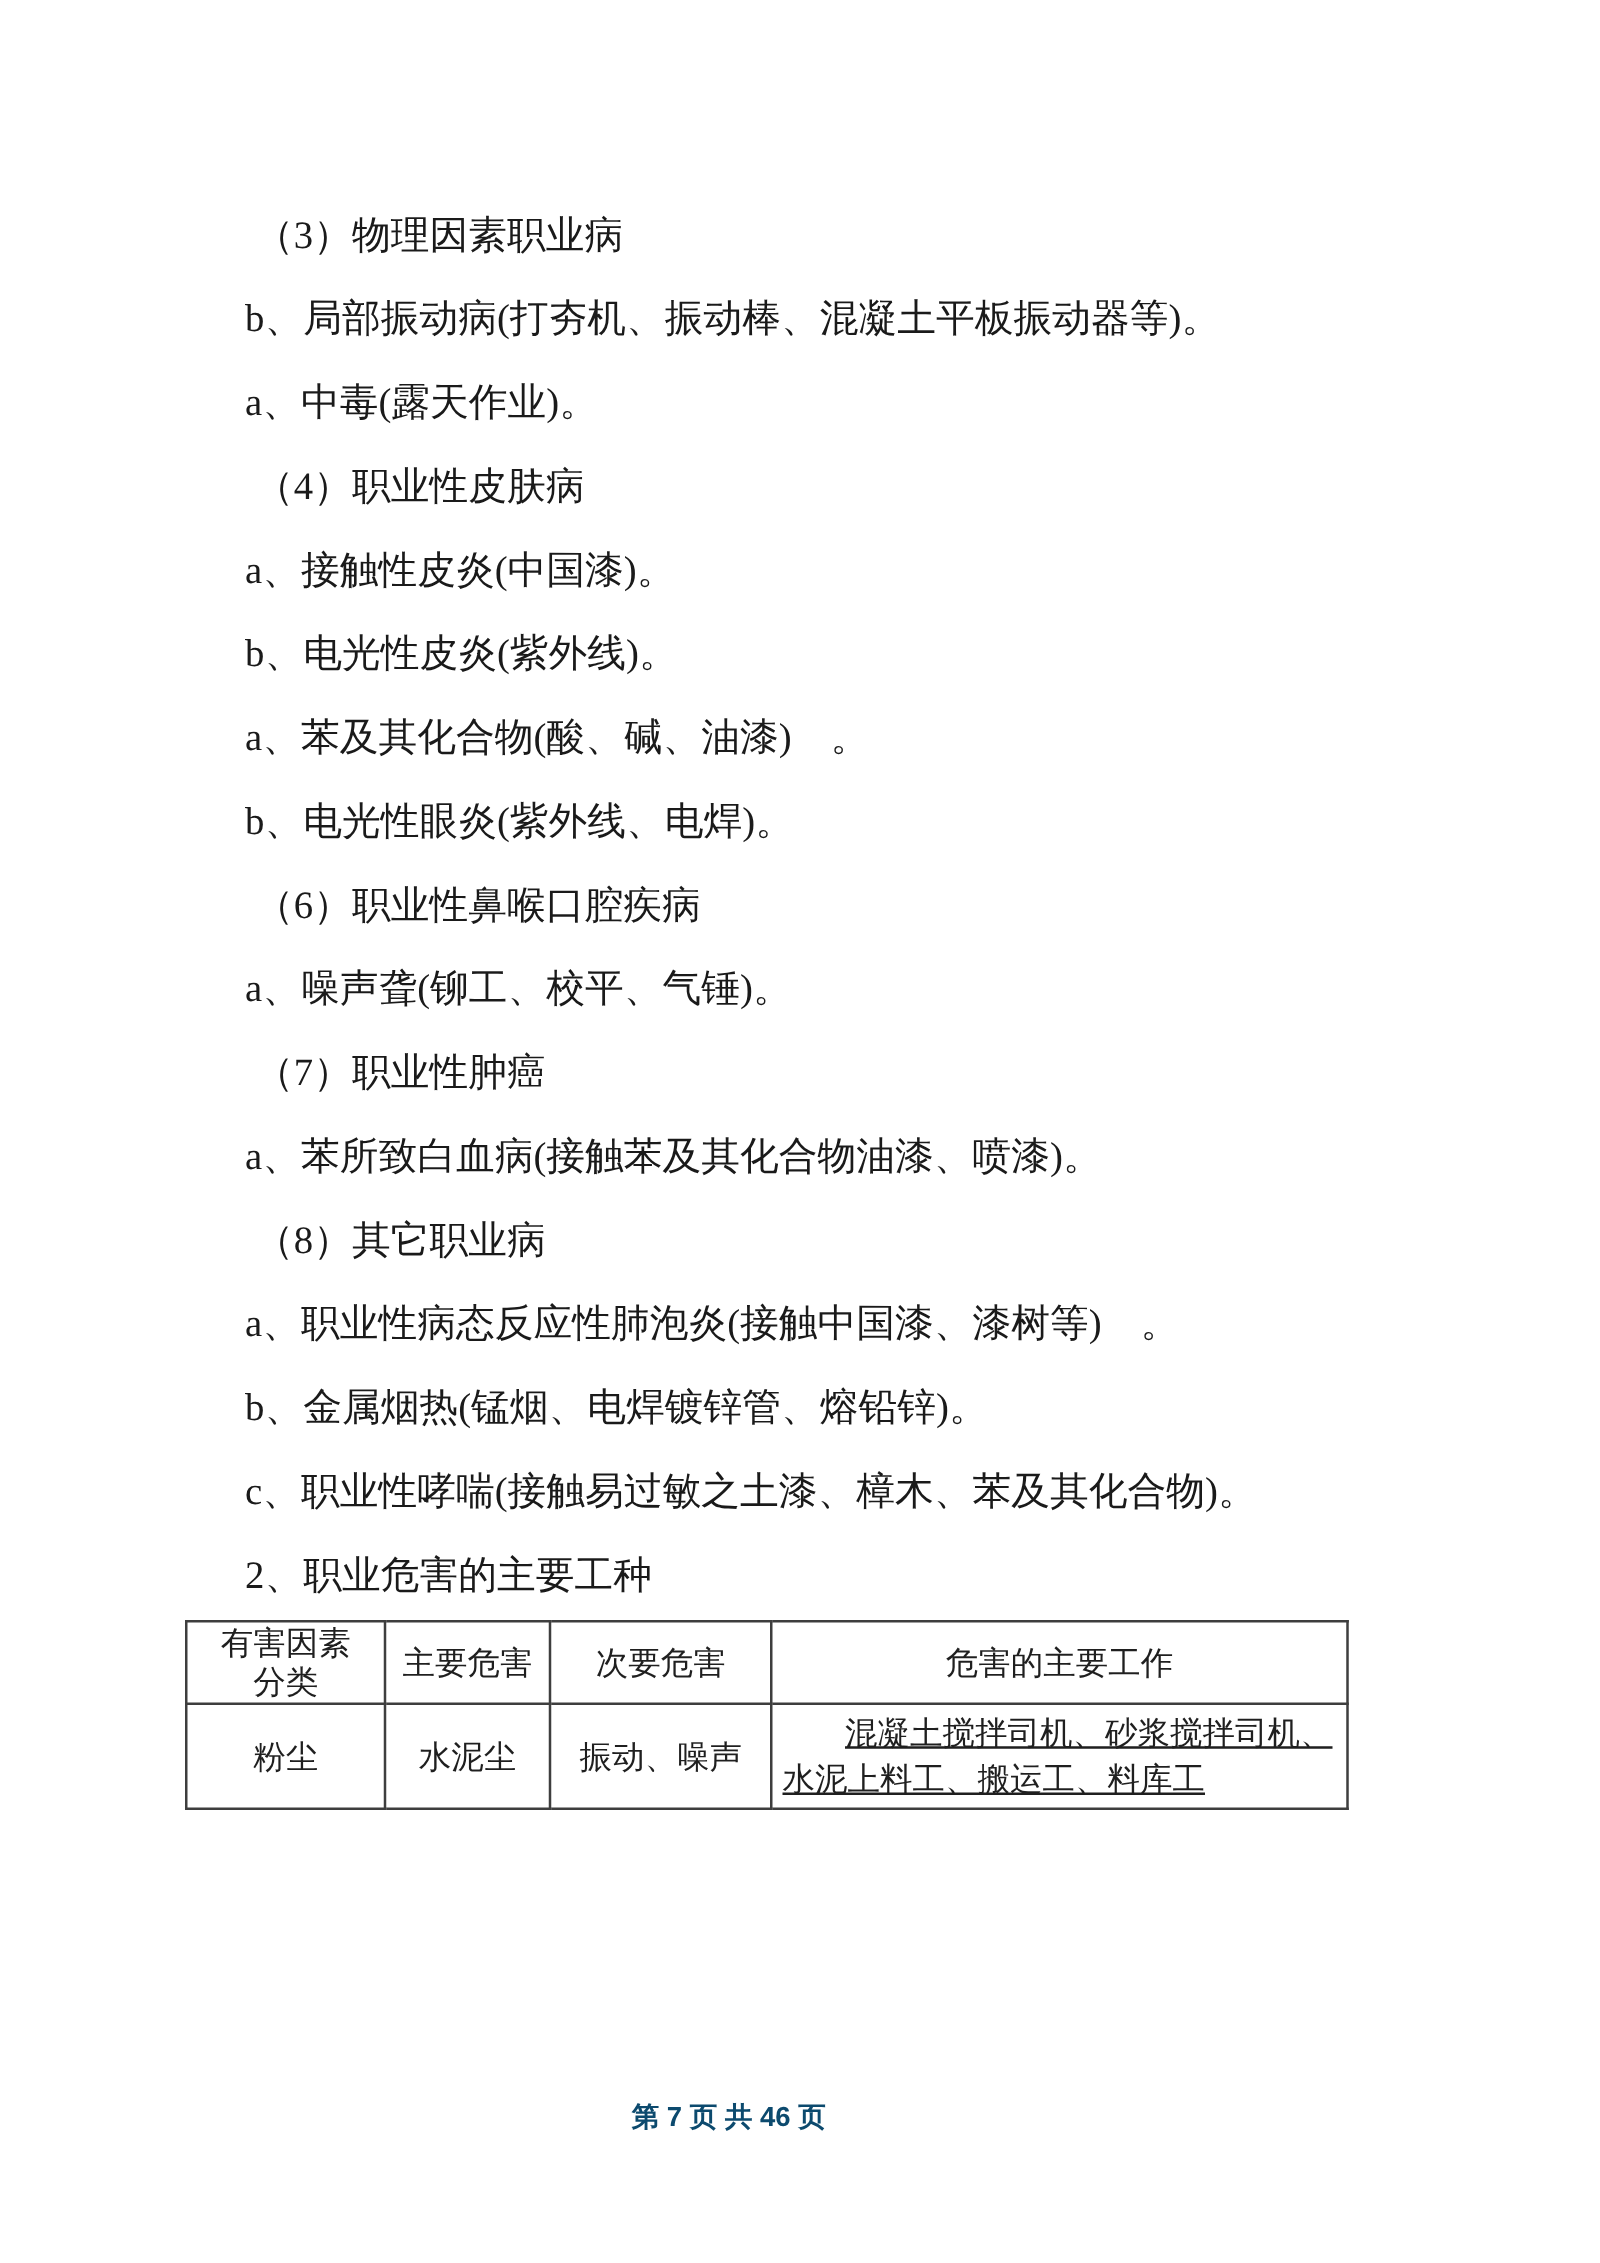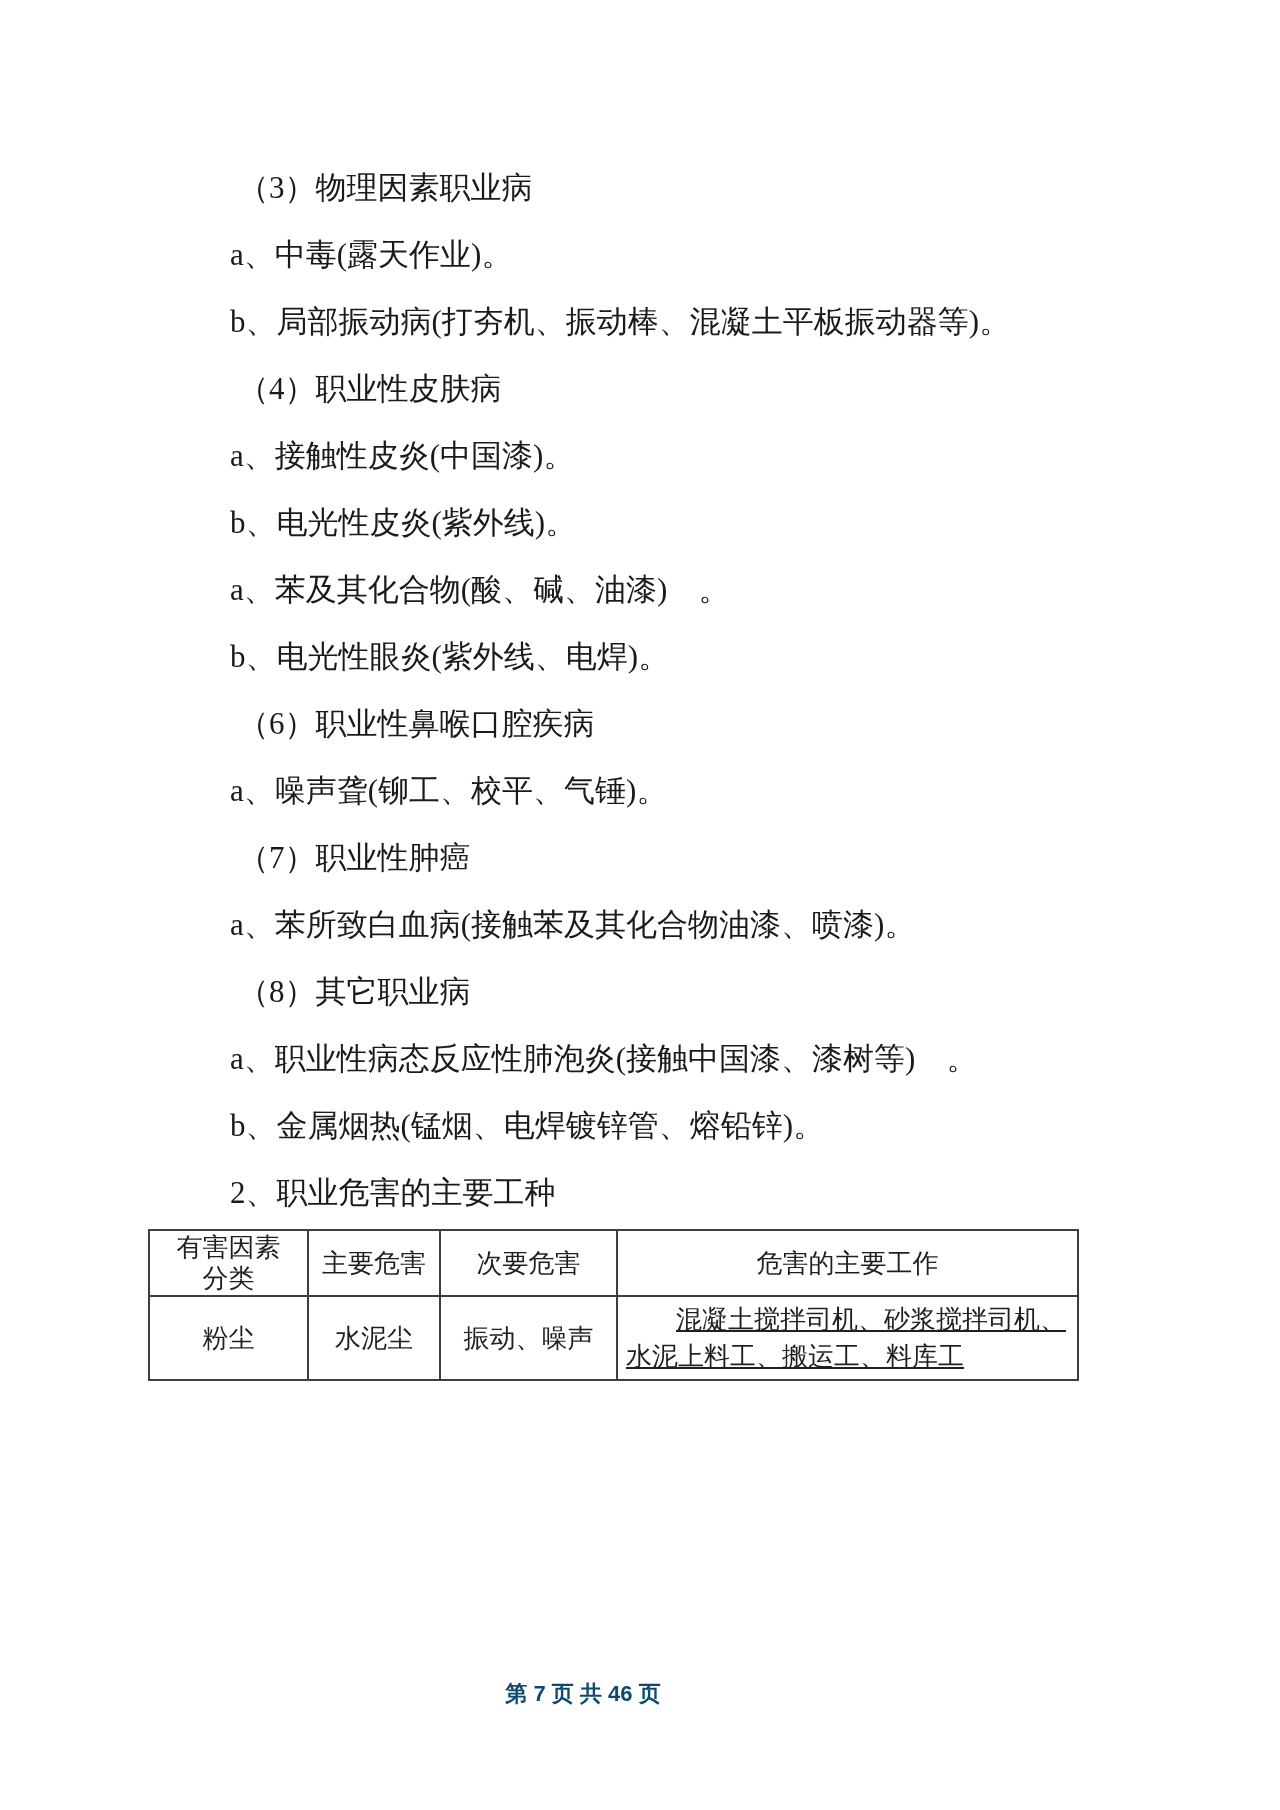--- a/index.html
+++ b/index.html
@@ -17,21 +17,20 @@
   .page {
     position: relative;
     width: 1280px;
     height: 1810px;
     background: #ffffff;
   }
   .content {
     padding-top: 154px;
     padding-left: 196px;
     padding-right: 60px;
-    margin-left: 34px;
   }
   p.para {
     margin: 0;
     height: 67px;
     line-height: 67px;
     font-size: 31px;
     white-space: nowrap;
   }
   p.para.num {
     padding-left: 8px;
@@ -82,34 +81,35 @@
     white-space: nowrap;
   }
 </style>
 </head>
 <body>
 
 <div class="page">
 
   <div class="content" id="paragraphs">
       <p class="para num">（3）物理因素职业病</p>
+      <p class="para">b、局部振动病(打夯机、振动棒、混凝土平板振动器等)。</p>
       <p class="para">a、中毒(露天作业)。</p>
-      <p class="para">b、局部振动病(打夯机、振动棒、混凝土平板振动器等)。</p>
       <p class="para num">（4）职业性皮肤病</p>
       <p class="para">a、接触性皮炎(中国漆)。</p>
       <p class="para">b、电光性皮炎(紫外线)。</p>
       <p class="para">a、苯及其化合物(酸、碱、油漆)　。</p>
       <p class="para">b、电光性眼炎(紫外线、电焊)。</p>
       <p class="para num">（6）职业性鼻喉口腔疾病</p>
       <p class="para">a、噪声聋(铆工、校平、气锤)。</p>
       <p class="para num">（7）职业性肿癌</p>
       <p class="para">a、苯所致白血病(接触苯及其化合物油漆、喷漆)。</p>
       <p class="para num">（8）其它职业病</p>
       <p class="para">a、职业性病态反应性肺泡炎(接触中国漆、漆树等)　。</p>
       <p class="para">b、金属烟热(锰烟、电焊镀锌管、熔铅锌)。</p>
+      <p class="para">c、职业性哮喘(接触易过敏之土漆、樟木、苯及其化合物)。</p>
       <p class="para">2、职业危害的主要工种</p>
     </div>
 
   <table class="doc-table">
     <colgroup>
       <col class="c1">
       <col class="c2">
       <col class="c3">
       <col class="c4">
     </colgroup>

